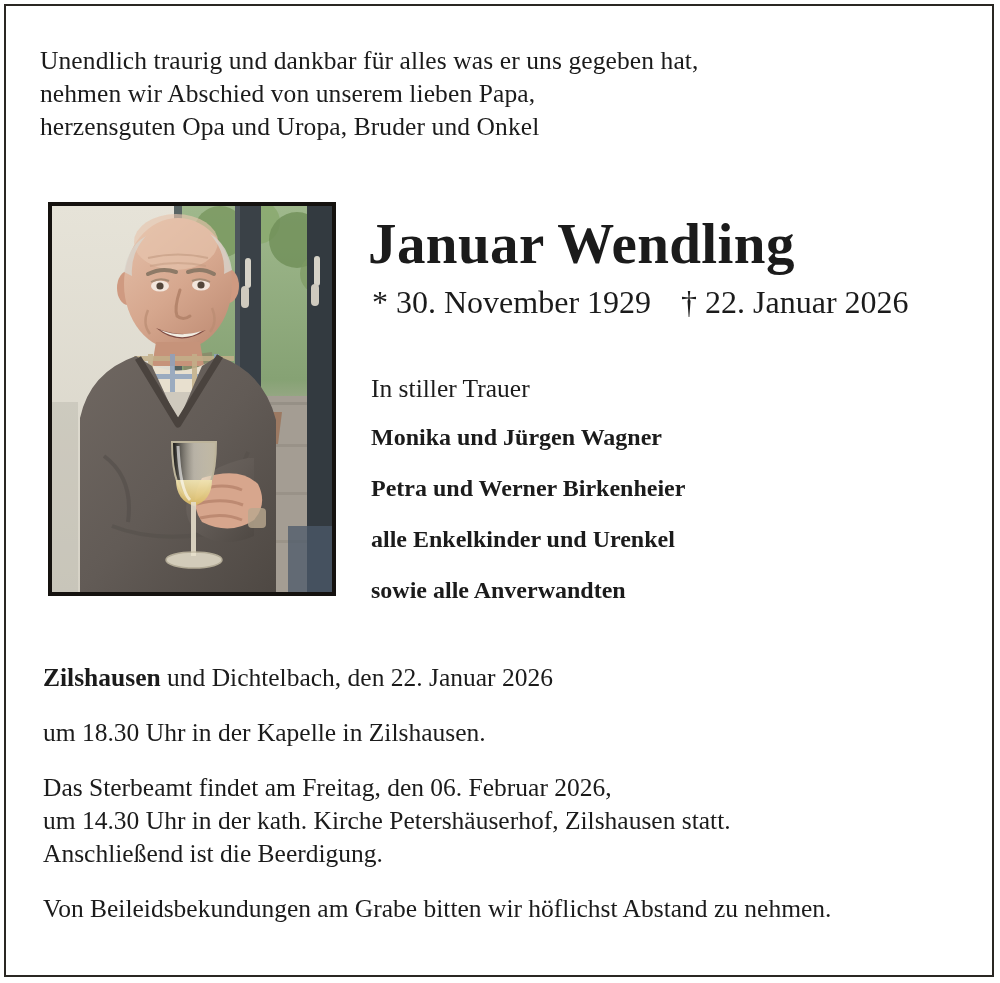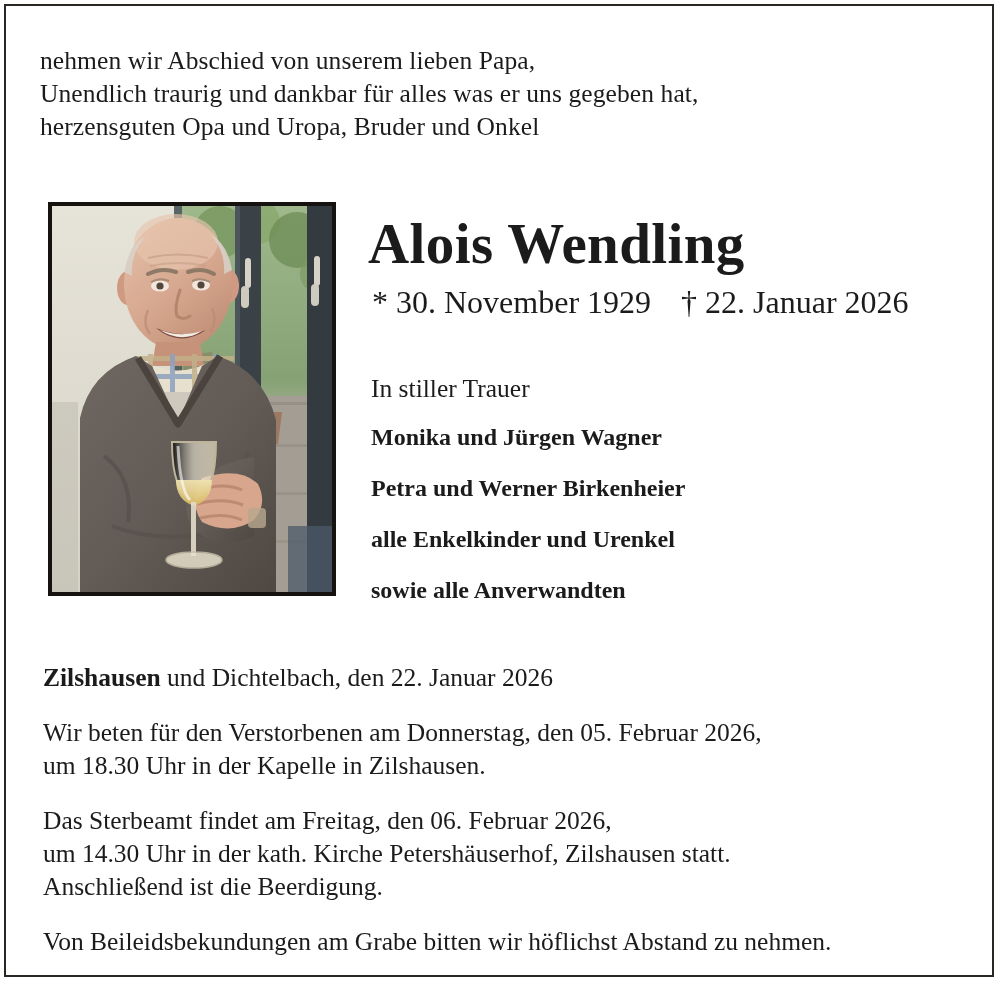--- a/index.html
+++ b/index.html
@@ -117,22 +117,22 @@
   .footer .para:last-child { margin-bottom: 0; font-family: Liberation Serif, serif; }
   .footer .line { display: block; white-space: nowrap; }
   .place-name { font-weight: bold; }
 </style>
 </head>
 <body>
 
 <div class="notice">
 
   <div class="intro">
+    <span class="line">Unendlich traurig und dankbar für alles was er uns gegeben hat,</span>
     <span class="line">nehmen wir Abschied von unserem lieben Papa,</span>
-    <span class="line">Unendlich traurig und dankbar für alles was er uns gegeben hat,</span>
     <span class="line">herzensguten Opa und Uropa, Bruder und Onkel</span>
   </div>
 
   <div class="photo-frame">
     <div class="photo">
       <svg viewBox="0 0 280 386" preserveAspectRatio="xMidYMid slice">
         <defs>
           <linearGradient id="wallg" x1="0" y1="0" x2="0" y2="1">
             <stop offset="0" stop-color="#e6e3d8"></stop>
             <stop offset="1" stop-color="#d6d2c6"></stop>
@@ -269,21 +269,21 @@
         </g>
 
         <path d="M236 320 l44 0 l0 66 l-44 0 z" fill="#4c5a69" opacity="0.75"></path>
 
         <path d="M0 196 l26 0 l0 190 l-26 0 z" fill="#b9b5ab" opacity="0.45"></path>
       </svg>
     </div>
   </div>
 
   <div class="name-block">
-    <h1 class="deceased-name">Alois Wendling</h1>
+    <h1 class="deceased-name">Januar Wendling</h1>
     <div class="life-dates">
       <span>*</span>
       <span>30. November 1929</span>
       <span class="gap"></span>
       <span>†</span>
       <span>22. Januar 2026</span>
     </div>
   </div>
 
   <div class="mourners">
@@ -294,21 +294,20 @@
     <p class="mourner">sowie alle Anverwandten</p>
   </div>
 
   <div class="footer">
 
     <div class="para">
       <p><span class="place-name">Zilshausen</span><span> und Dichtelbach, den 22. Januar 2026</span></p>
     </div>
 
     <div class="para">
-      <span class="line">Wir beten für den Verstorbenen am Donnerstag, den 05. Februar 2026,</span>
       <span class="line">um 18.30 Uhr in der Kapelle in Zilshausen.</span>
     </div>
 
     <div class="para">
       <span class="line">Das Sterbeamt findet am Freitag, den 06. Februar 2026,</span>
       <span class="line">um 14.30 Uhr in der kath. Kirche Petershäuserhof, Zilshausen statt.</span>
       <span class="line">Anschließend ist die Beerdigung.</span>
     </div>
 
     <div class="para">

